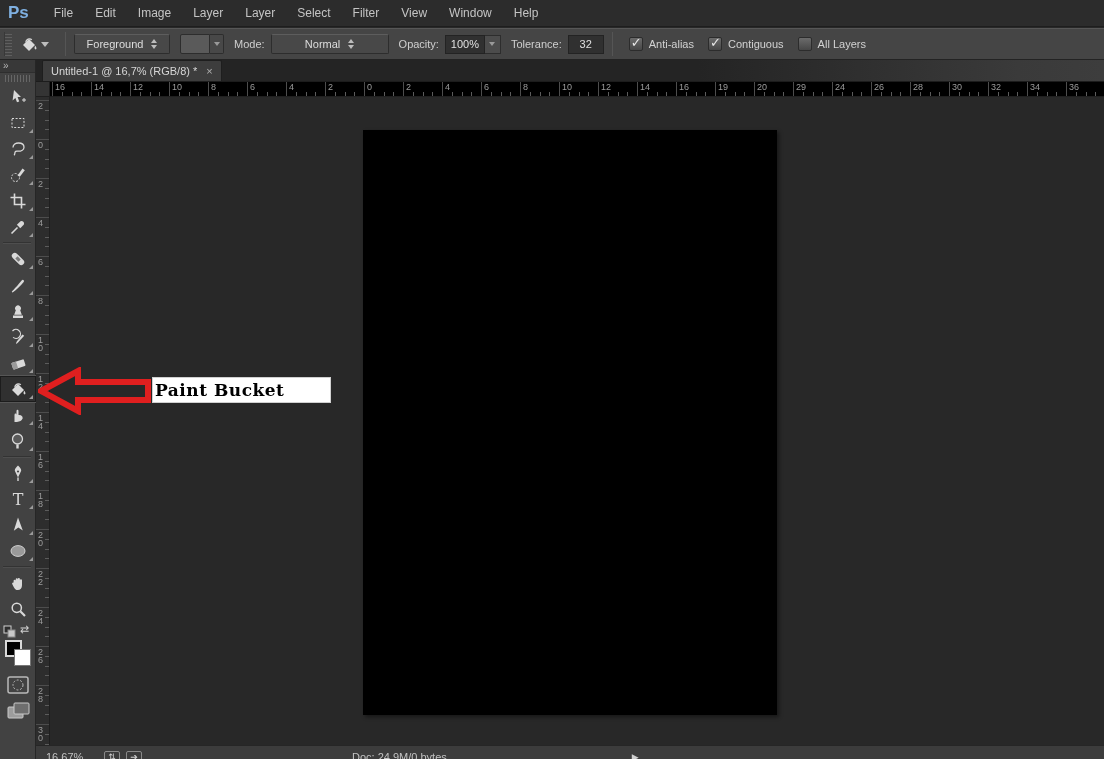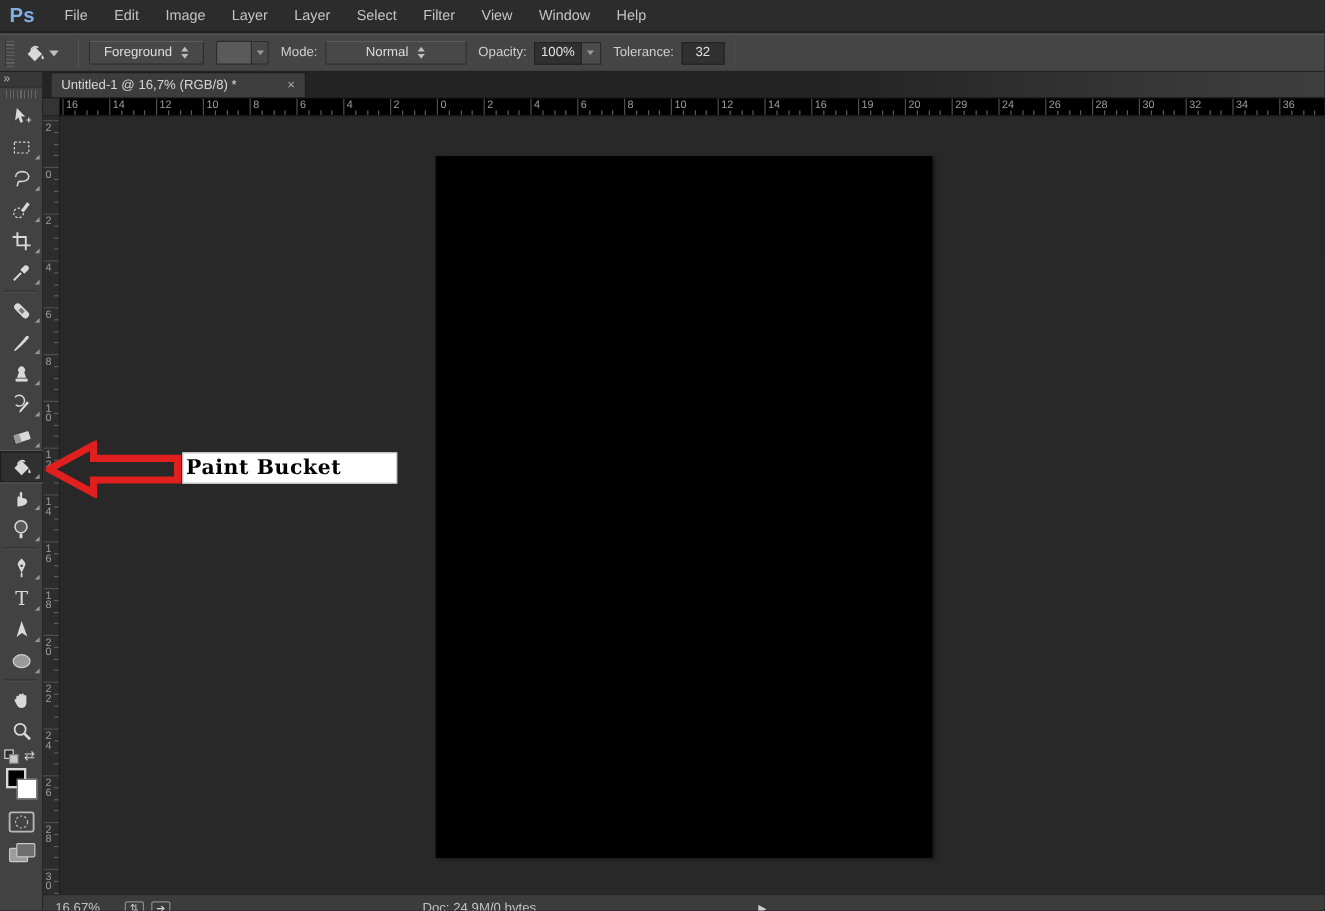--- a/index.html
+++ b/index.html
@@ -67,21 +67,21 @@
   .color-widgets{ position:relative; height:100px; }
   .mini-defaults{ position:absolute; left:3px; top:2px; }
   .mini-swap{ position:absolute; left:20px; top:1px; font-size:11px; color:#cfcfcf; }
   .swatch-fg{ position:absolute; left:5px; top:18px; width:17px; height:17px; background:#000; border:2px solid #d9d9d9; }
   .swatch-bg{ position:absolute; left:14px; top:27px; width:17px; height:17px; background:#fff; border:1px solid #777; }
   
   .tabbar{ position:absolute; left:36px; top:60px; width:1068px; height:22px;
     background:linear-gradient(to right,#242424 0%,#242424 62%,#3a3a3a 92%,#3d3d3d 100%);
     border-bottom:1px solid #1c1c1c; display:flex; align-items:flex-end; }
   .doc-tab{ margin-left:6px; height:21px; background:#3d3d3d; border:1px solid #1e1e1e; border-bottom:none;
-    display:flex; align-items:center; padding:0 8px; font-size:11px; color:#d6d6d6; border-radius:2px 2px 0 0;gap:33px; }
+    display:flex; align-items:center; padding:0 8px; font-size:11px; color:#d6d6d6; border-radius:2px 2px 0 0; }
   .tab-close{ margin-left:9px; color:#b0b0b0; font-size:11px; cursor:default; }
   .corner{ position:absolute; left:36px; top:82px; width:14px; height:15px;
     background:#343434; border-right:1px solid #1f1f1f; border-bottom:1px solid #1f1f1f; }
   .hruler{ position:absolute; left:50px; top:82px; width:1054px; height:15px;
     background:#000000; border-bottom:1px solid #1f1f1f; overflow:hidden;
     font-size:9px; color:#9c9c9c; }
   .hruler .lab{ position:absolute; top:0; }
   .hruler .maj{ position:absolute; top:0; bottom:0; width:1px; background:#4d4d4d; }
   .hruler .min{ position:absolute; bottom:0; width:1px; height:4px; background:#5c5c5c; }
   .vruler{ position:absolute; left:36px; top:97px; width:14px; height:649px;
@@ -168,20 +168,34 @@
     <span class="opt-label">Opacity:</span>
     <span style="display:flex;">
       <span class="num-box">100%</span>
       <span class="combo-btn">
           <span class="caret-down" style="border-top-color:#9a9a9a; border-left-width:3px; border-right-width:3px; border-top-width:4px;"></span>
         </span>
     </span>
     <span class="opt-label">Tolerance:</span>
     <span class="num-box" style="width:36px;">32</span>
     <span class="vsep"></span>
+    <div class="checkbox-group" style="margin-left:-6px;">
+        <span class="cb-wrap">
+          <span class="cb checked"></span>
+          <span class="cb-label">Anti-alias</span>
+        </span>
+        <span class="cb-wrap">
+          <span class="cb checked"></span>
+          <span class="cb-label">Contiguous</span>
+        </span>
+        <span class="cb-wrap">
+          <span class="cb"></span>
+          <span class="cb-label">All Layers</span>
+        </span>
+      </div>
   </div>
 
   <div class="toolbar">
     <div class="tb-head">»</div>
     <div class="tb-grip">
         <i></i>
       </div>
     <div id="tool-list">
         <button class="tool">
           <svg width="18" height="18">

